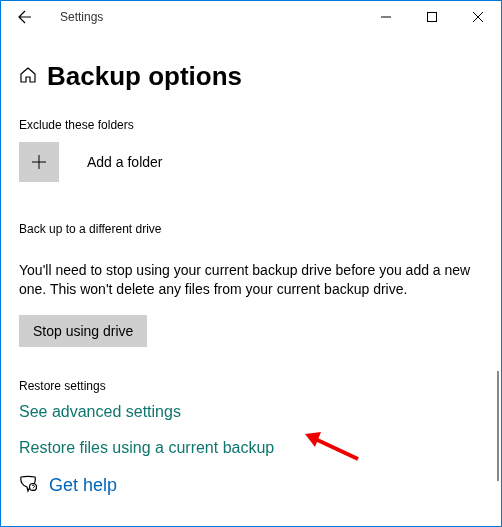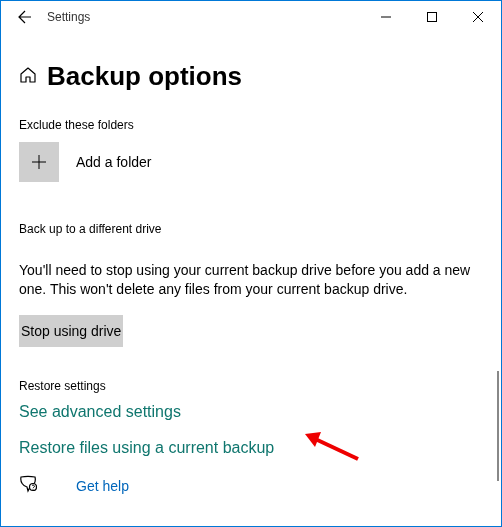--- a/index.html
+++ b/index.html
@@ -28,21 +28,21 @@
       display: flex;
       align-items: center;
       justify-content: center;
       font-size: 16px;
       color: #000;
       cursor: pointer;
     }
     .app-title {
       font-size: 12px;
       color: #333;
-      margin-left: 6px;
+      margin-left: 19px;
     }
     .win-controls {
       margin-left: auto;
       display: flex;
     }
     .win-btn {
       width: 46px;
       height: 32px;
       display: flex;
       align-items: center;
@@ -66,21 +66,21 @@
     }
     .section-title {
       font-size: 12px;
       font-weight: 400;
       color: #000;
       margin-bottom: 10px;
     }
     .add-row {
       display: flex;
       align-items: center;
-      gap: 17px;
+      gap: 28px;
       margin-bottom: 40px;
     }
     .add-tile {
       width: 40px;
       height: 40px;
       background: #cfcfcf;
       display: flex;
       align-items: center;
       justify-content: center;
     }
@@ -90,21 +90,21 @@
     }
     .desc-text {
       font-size: 14px;
       color: #000;
       line-height: 1.35;
       margin-bottom: 16px;
       margin-top: 25px;
     }
     .gray-btn {
       display: inline-block;
-      padding: 8px 2px;
+      padding: 8px 14px;
       background: #cfcfcf;
       font-size: 14px;
       color: #000;
       border: none;
       cursor: pointer;
       margin-bottom: 32px;
     }
     .link {
       font-size: 16px;
       color: #0f766e;
@@ -112,24 +112,23 @@
       margin-bottom: 18px;
       display: block;
     }
     .help-row {
       display: flex;
       align-items: center;
       gap: 12px;
       margin-top: 18px;
     }
     .help-text {
-      font-size: 14px;
+      font-size: 18px;
       color: #0066bb;
       cursor: pointer;
-      margin-left: 27px;
     }
     .scroll-indicator {
       position: absolute;
       right: 2px;
       top: 370px;
       width: 2px;
       height: 110px;
       background: #888;
     }
     .arrow-annotation {

